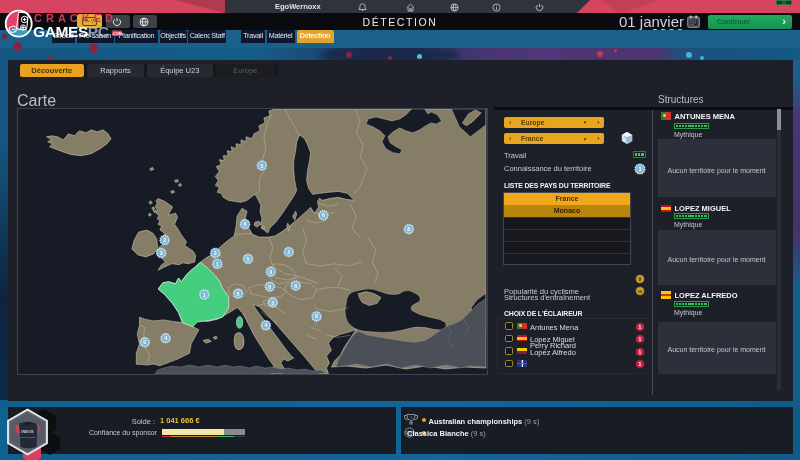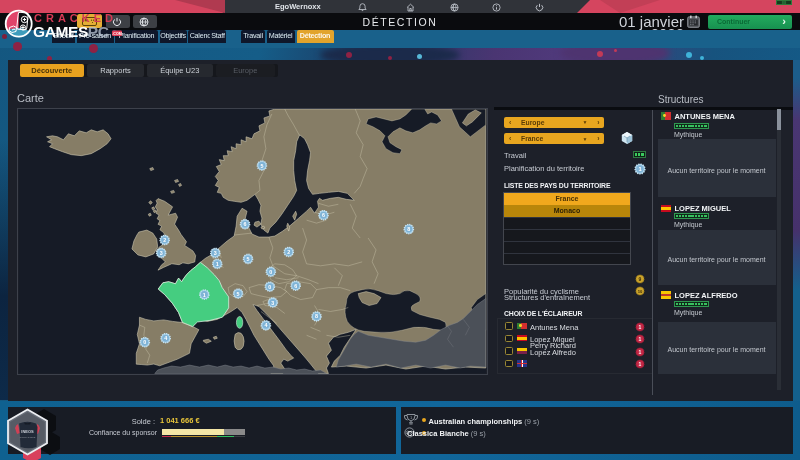--- a/index.html
+++ b/index.html
@@ -24,21 +24,21 @@
 #gobtn{left:708px;top:14.5px;width:84px;height:14px;background:linear-gradient(180deg,#23ab5e,#179150);border-radius:2px;color:#0a6a36;font-size:7px;font-weight:bold;line-height:14px;padding-left:9px}
 #gobtn .chev{position:absolute;right:6px;top:0;color:#eafaf0;font-size:11px;font-weight:bold;line-height:13px}
 
 #tabstrip{left:0;top:29.8px;width:800px;height:18.5px;background:#19618b}
 .dot{border-radius:50%}
 .tab{position:absolute;top:0.7px;height:12.3px;background:#0f172a;border-radius:2px 2px 0 0;color:#dcebf2;font-size:7.2px;letter-spacing:-0.25px;text-align:center;line-height:12.5px;overflow:hidden}
 .tabsel{background:#e2a42c;color:#fdf6e8;top:0.2px;height:12.8px;font-weight:bold}
 
 #panel{left:7.5px;top:60px;width:785px;height:340.5px;background:#1d2029}
 .stab{position:absolute;top:3.8px;height:13.7px;border-radius:2px;font-size:7.5px;text-align:center;line-height:13.7px}
-#carte{left:9.5px;top:32px;color:#b9bdc5;font-size:11px}
+#carte{left:9.5px;top:32px;color:#b9bdc5;font-size:16px}
 #rightline{left:486px;top:47.2px;width:299px;height:2.6px;background:#0a0c10}
 #vline{left:644.3px;top:50px;width:1.2px;height:285px;background:#4a4e58}
 
 .ddl{position:absolute;left:504px;width:99.5px;height:11px;background:#e8a61f;border-radius:2px;color:#5a3c06;font-size:6.8px;font-weight:bold;line-height:11px}
 .ddl .lc{position:absolute;left:5px;top:0}.ddl .rc{position:absolute;right:4px;top:0}.ddl .dv{position:absolute;right:16px;top:0.5px;font-size:5px}
 .ddl .lbl{position:absolute;left:17px;top:0}
 .mlab{position:absolute;color:#c7cbd3;font-size:7.5px}
 .mhead{position:absolute;color:#f0f2f5;font-size:6.9px;letter-spacing:-0.15px;font-weight:bold}
 #listbox{left:503px;top:191.5px;width:128px;height:73px;border:1px solid #43464e;background:#16181d}
 .lrow{position:absolute;left:0;width:100%;height:12.1px;font-size:7px;font-weight:bold;text-align:center;line-height:12.1px}
@@ -358,21 +358,21 @@
     <polygon points="7,1 12.2,4 7,7 1.8,4" fill="#eef7fc"></polygon>
     <polygon points="7,7 12.2,4 12.2,10 7,13" fill="#9cc2d8"></polygon>
     <path d="M4,5 L7,7 L7,11 M7,7 L10,5" stroke="#6e96ad" stroke-width="0.7" fill="none"></path>
   </svg>
 <div class="mlab" style="left:504px;top:150.5px">Travail</div>
 <div class="abs" style="left:632.5px;top:151px;width:13px;height:7px;border:1px solid #2f7a42;background:#0f2016;display:flex;gap:0.8px;padding:1px">
     <i style="flex:1;background:#3bcb5e"></i>
     <i style="flex:1;background:#3bcb5e"></i>
     <i style="flex:1;background:#3bcb5e"></i>
   </div>
-<div class="mlab" style="left:504px;top:164px">Planification du territoire</div>
+<div class="mlab" style="left:504px;top:164px">Connaissance du territoire</div>
 <svg class="abs" style="left:633.5px;top:162.5px" width="12" height="12" viewBox="0 0 12 12">
     <circle cx="6" cy="6" r="4.9" fill="#a9d2ea" stroke="#c6e4f5" stroke-width="1.4" stroke-dasharray="1.3 1"></circle>
     <circle cx="6" cy="6" r="3.7" fill="#7fb3d6"></circle>
     <text x="6" y="8.1" font-size="5.8" font-weight="bold" fill="#fff" text-anchor="middle">1</text>
   </svg>
 <div class="mhead" style="left:504px;top:181.5px">LISTE DES PAYS DU TERRITOIRE</div>
 <div id="listbox" class="abs">
  <div class="lrow" style="top:0;background:#f0a81d;color:#4a3205">France</div>
  <div class="lrow" style="top:12.1px;background:#b8860a;color:#2a1f05">Monaco</div>
  <div class="sep" style="top:24.2px"></div>

